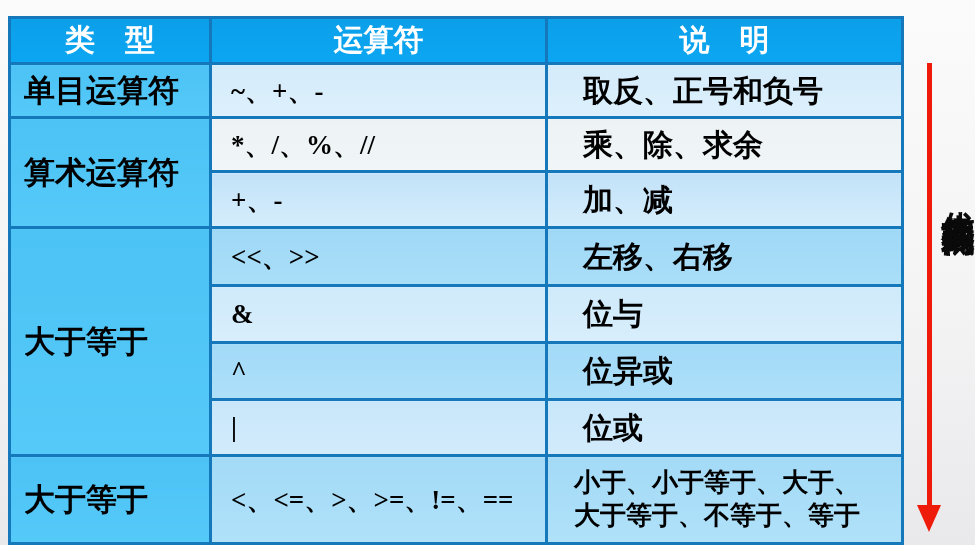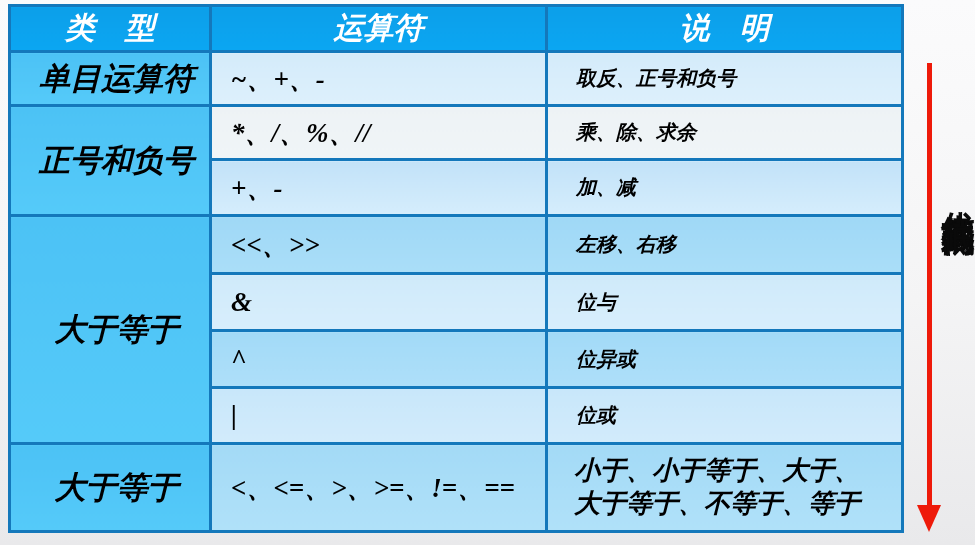--- a/index.html
+++ b/index.html
@@ -3,42 +3,42 @@
 <meta charset="utf-8">
 <style>
   html,body{margin:0;padding:0;}
   body{
     width:975px;height:545px;
     position:relative;overflow:hidden;
     background:linear-gradient(180deg,#fbfbfc 0%,#f4f4f5 55%,#e9e9eb 100%);
     font-family:"Liberation Serif","DejaVu Serif",serif;
   }
   table.op-table{
-    position:absolute;left:8px;top:4px;
+    position:absolute;left:8px;top:16px;
     width:893px;height:529px;
     border-collapse:collapse;table-layout:fixed;
-    font-weight:bold;color:#000;font-style:italic;
+    font-weight:bold;color:#000;
   }
   .op-table td,.op-table th{
     border:3px solid #1478bb;
     padding:0;
     vertical-align:middle;
   }
   .op-table{border:3px solid #0f6fb2;}
   th.hdr{
     background:linear-gradient(180deg,#0c9fe9,#0ba6f2);
     color:#ffffff;font-size:30px;font-weight:bold;
     text-align:center;
   }
   td.type-cell{
     background:linear-gradient(180deg,#4cc2f5,#55caf9);
-    font-size:31px;text-align:center;padding-left:13px;
+    font-size:31px;text-align:left;padding-left:13px;
   }
   td.op-cell{font-size:27px;text-align:left;padding-left:19px;}
-  td.desc-cell{font-size:20px;text-align:left;padding-left:28px;white-space:pre-line;line-height:1.25;}
+  td.desc-cell{font-size:30px;text-align:left;padding-left:35px;white-space:pre-line;line-height:1.25;}
   .bg-r1{background:linear-gradient(180deg,#d4ebfa,#ddf0fc);}
   .bg-r2{background:linear-gradient(180deg,#edf2f5,#f0f5f7);}
   .bg-r3{background:linear-gradient(180deg,#c2e2f8,#d5edfc);}
   .bg-r4{background:linear-gradient(180deg,#9fd8f6,#aadef8);}
   .bg-r5{background:linear-gradient(180deg,#cfeafa,#d8eefc);}
   .bg-r6{background:linear-gradient(180deg,#a2daf7,#aedff9);}
   .bg-r7{background:linear-gradient(180deg,#c8e7fa,#d2ebfb);}
   .bg-r8{background:linear-gradient(180deg,#a3daf6,#b0e1f9);}
   .arrow-line{
     position:absolute;left:927px;top:63px;
@@ -73,21 +73,21 @@
     <th class="hdr">类　型</th>
     <th class="hdr">运算符</th>
     <th class="hdr">说　明</th>
   </tr>
   <tr style="height:54px">
     <td class="type-cell">单目运算符</td>
     <td class="op-cell bg-r1">~、+、-</td>
     <td class="desc-cell bg-r1">取反、正号和负号</td>
   </tr>
   <tr style="height:54px">
-    <td class="type-cell" rowspan="2">正号和负号</td>
+    <td class="type-cell" rowspan="2">算术运算符</td>
     <td class="op-cell bg-r2">*、/、%、//</td>
     <td class="desc-cell bg-r2">乘、除、求余</td>
   </tr>
   <tr style="height:56px">
     <td class="op-cell bg-r3">+、-</td>
     <td class="desc-cell bg-r3">加、减</td>
   </tr>
   <tr style="height:58px">
     <td class="type-cell" rowspan="4">大于等于</td>
     <td class="op-cell bg-r4">&lt;&lt;、&gt;&gt;</td>

